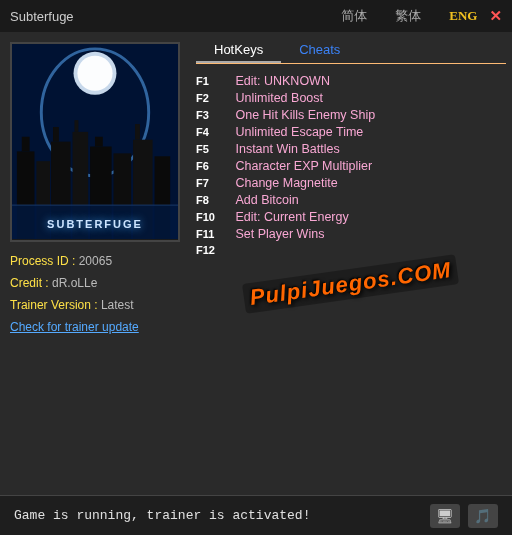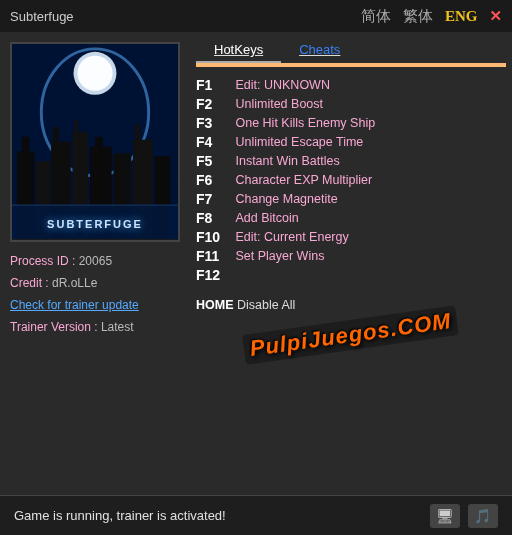--- a/index.html
+++ b/index.html
@@ -26,22 +26,23 @@
       color: #ccc;
       font-size: 13px;
     }
     #title-bar .lang-controls {
       display: flex;
       align-items: center;
       gap: 12px;
     }
     #title-bar .lang-btn {
       color: #aaa;
-      font-size: 15px;
-      cursor: pointer;
+      font-size: 13px;
+      cursor: pointer;
+      margin-left: 16px;
     }
     #title-bar .lang-btn.active {
       color: #f0c020;
       font-weight: bold;
       font-family: Liberation Serif, serif;
     }
     #title-bar .close-btn {
       color: #f55;
       font-weight: bold;
       font-size: 15px;
@@ -96,42 +97,41 @@
 
     #info-panel {
       padding-top: 4px;
     }
     #info-panel .info-row {
       margin-bottom: 8px;
       font-size: 12px;
       color: #bbb;
     }
     #info-panel .info-row span.label {
-      color: #f9a8d4;
+      color: #fde047;
     }
     #info-panel .update-link {
       color: #5af;
       text-decoration: underline;
       cursor: pointer;
       font-size: 12px;
     }
 
     
     #right-panel {
       flex: 1;
       padding: 0 6px;
     }
 
     
     #tabs {
       display: flex;
-      border-bottom: 4px solid #fdba74;
+      border-bottom: 1px solid #fdba74;
       margin-bottom: 8px;
       padding-top: 6px;
-      text-decoration: underline;
     }
     .tab {
       padding: 4px 18px;
       cursor: pointer;
       color: #3b82f6;
       font-size: 13px;
       border-bottom: 2px solid transparent;
     }
     .tab.active {
       color: #fff;
@@ -146,21 +146,21 @@
       display: flex;
       align-items: center;
       margin-bottom: 3px;
       font-size: 12.5px;
       color: #ddd;
     }
     .cheat-key {
       color: #fff;
       min-width: 36px;
       font-weight: bold;
-      font-size: 14px;
+      font-size: 11px;
     }
     .cheat-desc {
       color: #f9a8d4;
     }
 
     .home-row {
       margin-top: 10px;
       font-size: 12.5px;
       color: #ddd;
     }
@@ -194,20 +194,21 @@
       background: #1e1e1e;
       display: flex;
       align-items: center;
       justify-content: space-between;
       padding: 0 14px;
       border-top: 1px solid #444;
     }
     #status-bar .status-text {
       color: #e0e0e0;
       font-size: 13px;
+      font-family: Liberation Mono, monospace;
     }
     #status-bar .status-icons {
       display: flex;
       gap: 8px;
       align-items: center;
     }
     .status-icon {
       width: 30px;
       height: 24px;
       background: #444;
@@ -274,24 +275,24 @@
     </div>
 
     <div id="info-panel">
       <div class="info-row">
         <span class="label">Process ID : </span><span>20065</span>
       </div>
       <div class="info-row">
         <span class="label">Credit : </span><span>dR.oLLe</span>
       </div>
       <div class="info-row">
+        <span class="label">Trainer Version : </span><span>Latest</span>
+      </div>
+      <div class="info-row">
         <span class="update-link">Check for trainer update</span>
-      </div>
-      <div class="info-row">
-        <span class="label">Trainer Version : </span><span>Latest</span>
       </div>
     </div>
   </div>
 
   <div id="right-panel">
 
     <div id="tabs">
       <div class="tab active">HotKeys</div>
       <div class="tab">Cheats</div>
     </div>
@@ -335,24 +336,20 @@
         </div>
         <div class="cheat-item">
           <span class="cheat-key">F11</span>
           <span class="cheat-desc">&nbsp;Set Player Wins</span>
         </div>
         <div class="cheat-item">
           <span class="cheat-key">F12</span>
         </div>
       </div>
 
-    <div class="home-row">
-      <span class="home-key">HOME</span>
-      <span> </span><span>Disable All</span>
-    </div>
 
     <div id="watermark">
       <span class="wm-text">PulpiJuegos.COM</span>
     </div>
   </div>
 
 </div>
 
 <div id="status-bar">
   <span class="status-text">Game is running, trainer is activated!</span>

